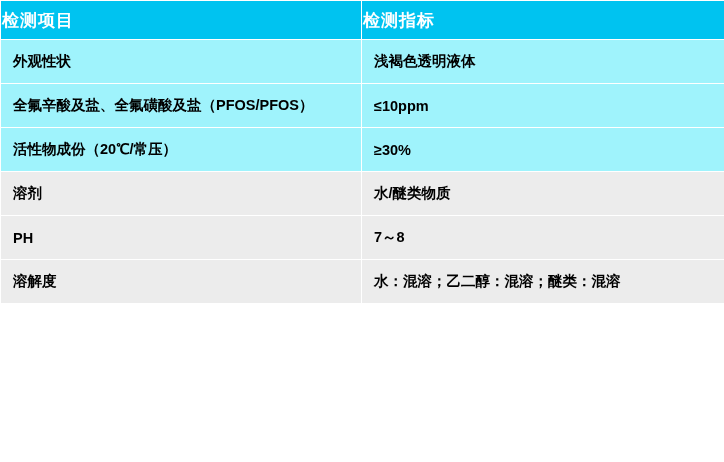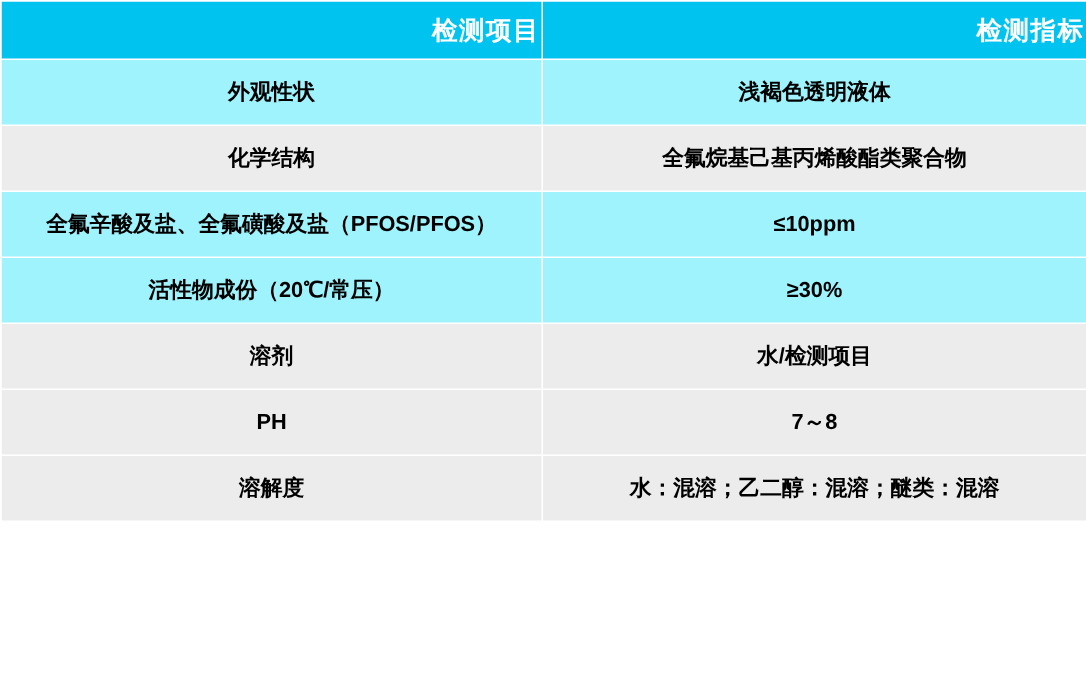--- a/index.html
+++ b/index.html
@@ -20,34 +20,33 @@
   }
   table.spec-table col.col-item { width: 361px; }
   table.spec-table col.col-value { width: 363px; }
 
   table.spec-table th {
     background: #00c3f0;
     color: #ffffff;
     font-size: 17px;
     font-weight: bold;
     height: 36px;
-    text-align: right;
+    text-align: left;
     vertical-align: middle;
     border: 1px solid #ffffff;
     letter-spacing: 1px;
   }
   table.spec-table td {
     height: 39px;
-    text-align: center;
     vertical-align: middle;
     font-size: 14.5px;
     font-weight: bold;
     color: #000000;
     border: 1px solid #ffffff;
-    padding: 2px 0;
+    padding: 2px 12px;
   }
   tr.row-cyan td { background: #9ff3fc; }
   tr.row-grey td { background: #ececec; }
 </style>
 </head>
 <body>
 
 <table class="spec-table">
   <colgroup>
     <col class="col-item">
@@ -57,35 +56,31 @@
     <tr>
       <th>检测项目</th>
       <th>检测指标</th>
     </tr>
   </thead>
   <tbody>
     <tr class="row-cyan">
       <td>外观性状</td>
       <td>浅褐色透明液体</td>
     </tr>
-    <tr class="row-grey">
-      <td>化学结构</td>
-      <td>全氟烷基己基丙烯酸酯类聚合物</td>
-    </tr>
     <tr class="row-cyan">
       <td>全氟辛酸及盐、全氟磺酸及盐（PFOS/PFOS）</td>
       <td>≤10ppm</td>
     </tr>
     <tr class="row-cyan">
       <td>活性物成份（20℃/常压）</td>
       <td>≥30%</td>
     </tr>
     <tr class="row-grey">
       <td>溶剂</td>
-      <td>水/检测项目</td>
+      <td>水/醚类物质</td>
     </tr>
     <tr class="row-grey">
       <td>PH</td>
       <td>7～8</td>
     </tr>
     <tr class="row-grey">
       <td>溶解度</td>
       <td>水：混溶；乙二醇：混溶；醚类：混溶</td>
     </tr>
   </tbody>

